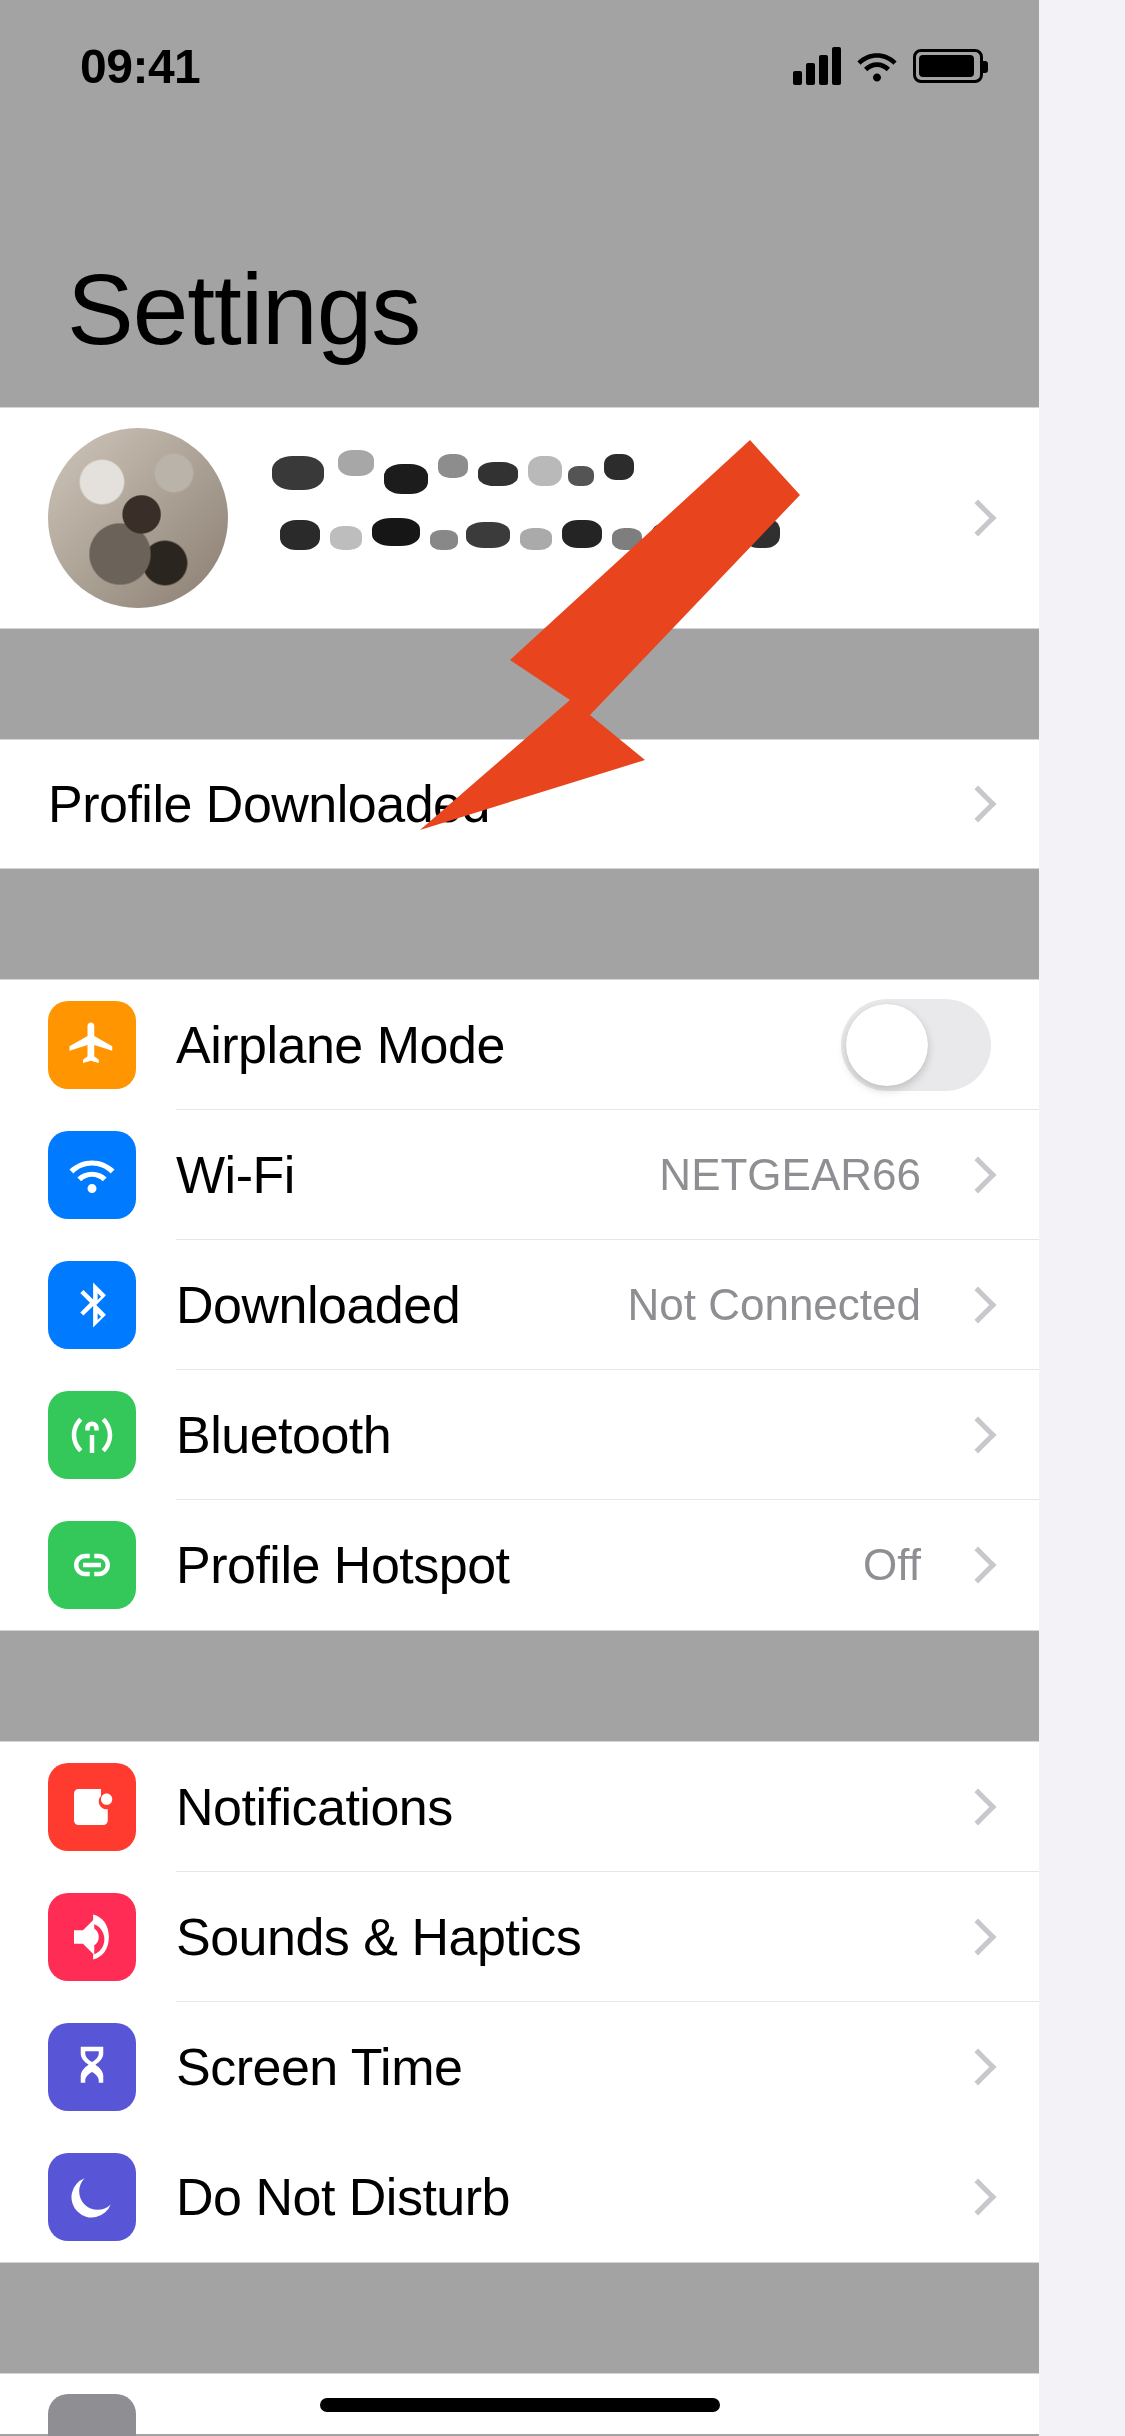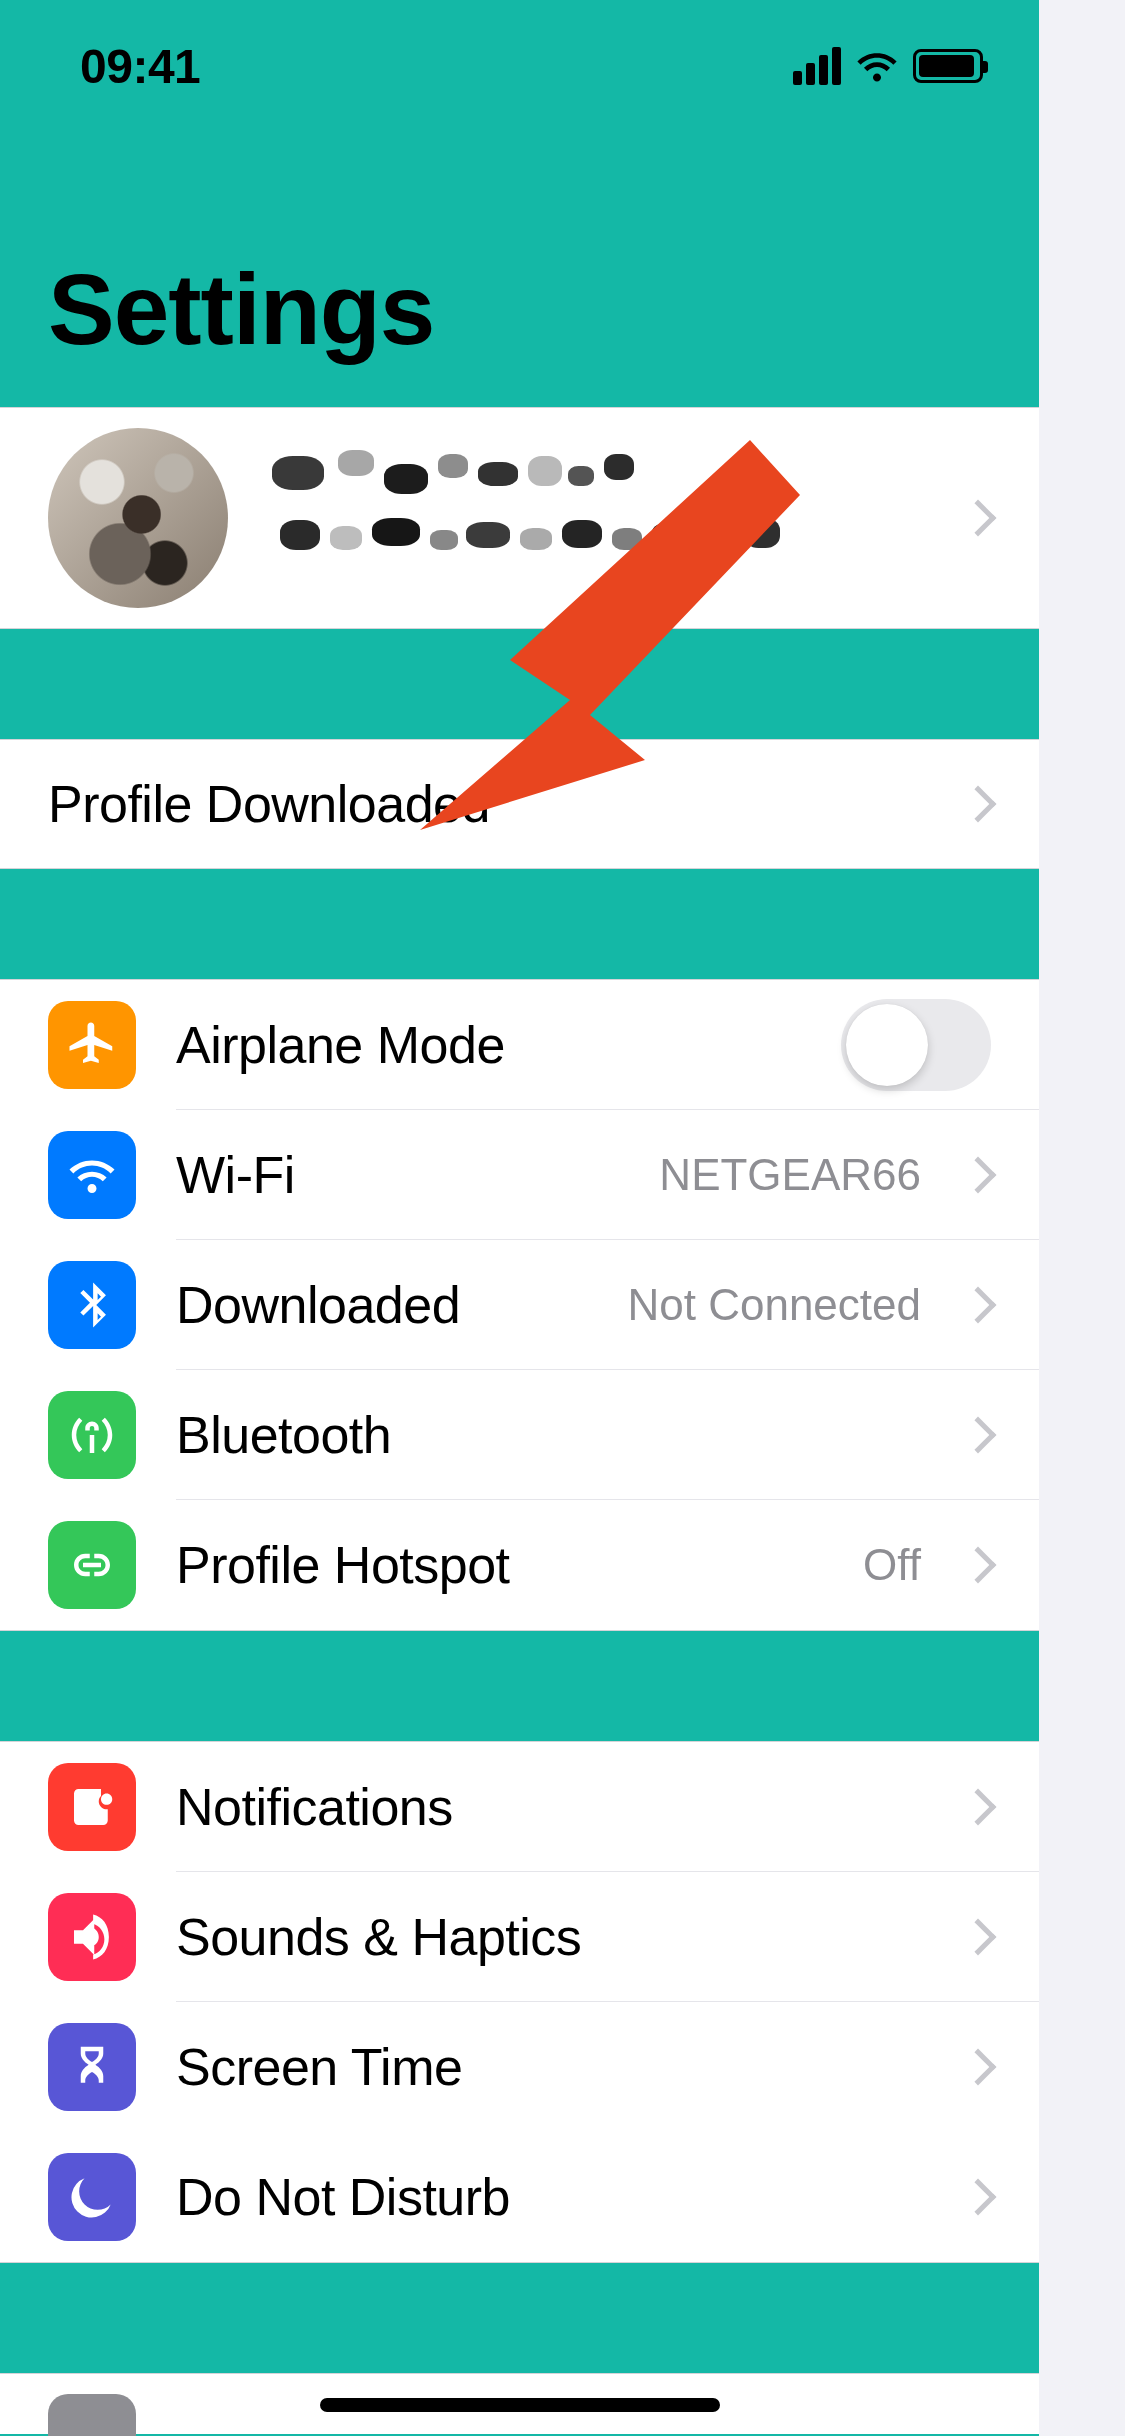--- a/index.html
+++ b/index.html
@@ -1,33 +1,33 @@
 <!DOCTYPE html>
 <html><head>
 <meta charset="utf-8">
 <style>
   * { margin:0; padding:0; box-sizing:border-box; font-family:-apple-system,"SF Pro Text","Helvetica Neue",Arial,sans-serif; }
   html,body{width:1125px;height:2436px;background:#f2f2f7;overflow:hidden;}
-  .screen{width:1039px;height:2436px;background:#14b8a6;position:relative;}
+  .screen{width:1039px;height:2436px;background:#a3a3a3;position:relative;}
   
   .status-bar{height:132px;display:flex;align-items:center;justify-content:space-between;padding:0 50px;}
   .status-time{font-size:48px;font-weight:600;letter-spacing:-0.5px;margin-left:30px;}
   .status-icons{display:flex;align-items:center;gap:14px;margin-right:6px;}
   .sig-bars{display:flex;align-items:flex-end;gap:4px;}
   .sig-bars span{display:block;width:9px;background:#000;border-radius:2px;}
   .sig-bars span:nth-child(1){height:14px;}
   .sig-bars span:nth-child(2){height:22px;}
   .sig-bars span:nth-child(3){height:30px;}
   .sig-bars span:nth-child(4){height:38px;}
   .wifi-svg{width:44px;height:44px;}
   .battery{width:70px;height:34px;border:3px solid #000;border-radius:8px;position:relative;}
   .battery::after{content:"";position:absolute;right:-8px;top:9px;width:5px;height:12px;background:#000;border-radius:0 3px 3px 0;}
   .battery .fill{position:absolute;left:3px;top:3px;bottom:3px;right:6px;background:#000;border-radius:4px;}
   
-  .large-title{font-size:100px;font-weight:700;letter-spacing:-1px;padding:120px 48px 40px;}
+  .large-title{font-size:100px;font-weight:400;letter-spacing:-1px;padding:120px 67px 40px;}
   
   .group{background:#fff;border-top:1px solid #d4d4d8;border-bottom:1px solid #d4d4d8;}
   .spacer{height:110px;}
   
   .account-row{display:flex;align-items:center;padding:30px 48px;min-height:220px;position:relative;}
   .avatar{width:180px;height:180px;border-radius:50%;background:
      radial-gradient(circle at 30% 30%, #e4e1dc 0 12%, transparent 13%),
      radial-gradient(circle at 70% 25%, #b9b3aa 0 10%, transparent 11%),
      radial-gradient(circle at 52% 48%, #3a2f28 0 14%, transparent 15%),
      radial-gradient(circle at 40% 70%, #6b625a 0 18%, transparent 19%),

